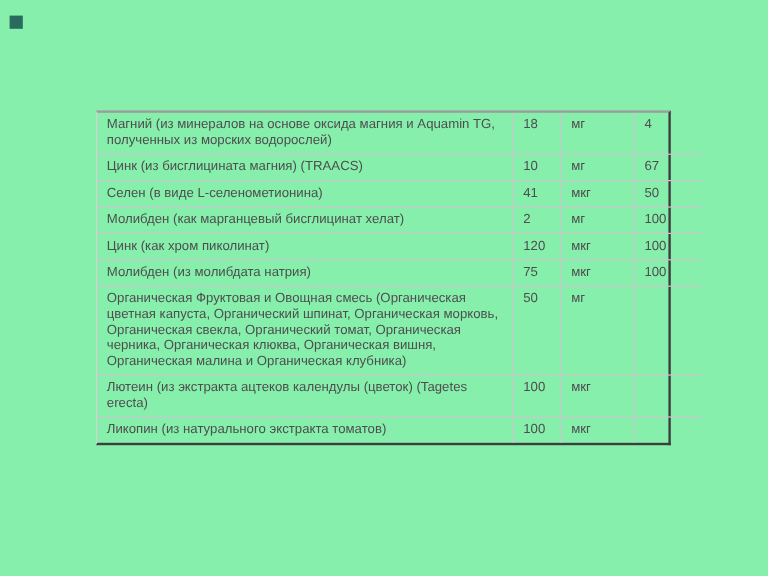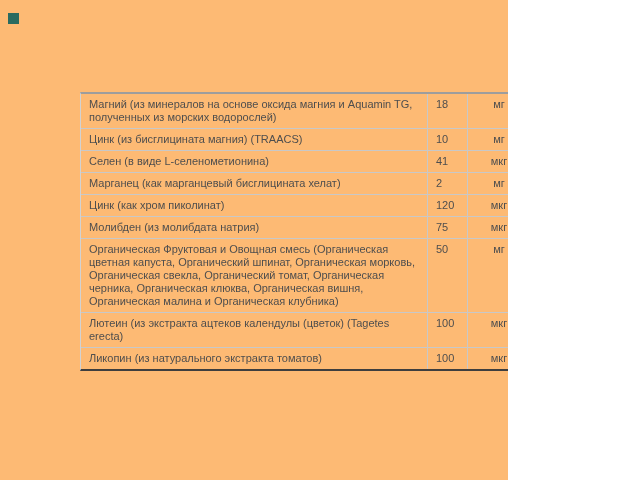--- a/index.html
+++ b/index.html
@@ -3,23 +3,23 @@
 <meta charset="utf-8">
 <style>
   html, body {
     margin: 0;
     padding: 0;
     background: #ffffff;
     font-family: "Liberation Sans", "DejaVu Sans", sans-serif;
   }
   .canvas {
     position: relative;
-    width: 508px;
+    width: 640px;
     height: 480px;
-    background: #fdba74;
+    background: #86efac;
     overflow: hidden;
   }
   .teal-marker {
     position: absolute;
     left: 8px;
     top: 13px;
     width: 11px;
     height: 11px;
   }
   .table-wrap {
@@ -45,21 +45,21 @@
     vertical-align: top;
     padding: 4px 6px 4px 8px;
     border-top: 1px solid #c8c8c8;
     border-left: 1px solid #c8c8c8;
     word-wrap: break-word;
   }
   table.supplement tr:first-child td { border-top: none; }
   table.supplement td:first-child { border-left: none; }
   td.col-name   { width: 332px; }
   td.col-amount { width: 25px; }
-  td.col-unit   { width: 46px; padding-left: 9px; text-align: center; }
+  td.col-unit   { width: 46px; padding-left: 9px; }
   td.col-dv     { width: 42px; padding-left: 9px; }
 </style>
 </head>
 <body>
 
 <div class="canvas">
 
   <div class="teal-marker" style="background: rgb(42, 107, 96);"></div>
 
   <div class="table-wrap">
@@ -77,21 +77,21 @@
     <td class="col-unit">мг</td>
     <td class="col-dv">67</td>
   </tr>
           <tr>
     <td class="col-name">Селен (в виде L-селенометионина)</td>
     <td class="col-amount">41</td>
     <td class="col-unit">мкг</td>
     <td class="col-dv">50</td>
   </tr>
           <tr>
-    <td class="col-name">Марганец (как марганцевый бисглицината хелат)</td>
+    <td class="col-name">Молибден (как марганцевый бисглицинат хелат)</td>
     <td class="col-amount">2</td>
     <td class="col-unit">мг</td>
     <td class="col-dv">100</td>
   </tr>
           <tr>
     <td class="col-name">Цинк (как хром пиколинат)</td>
     <td class="col-amount">120</td>
     <td class="col-unit">мкг</td>
     <td class="col-dv">100</td>
   </tr>

